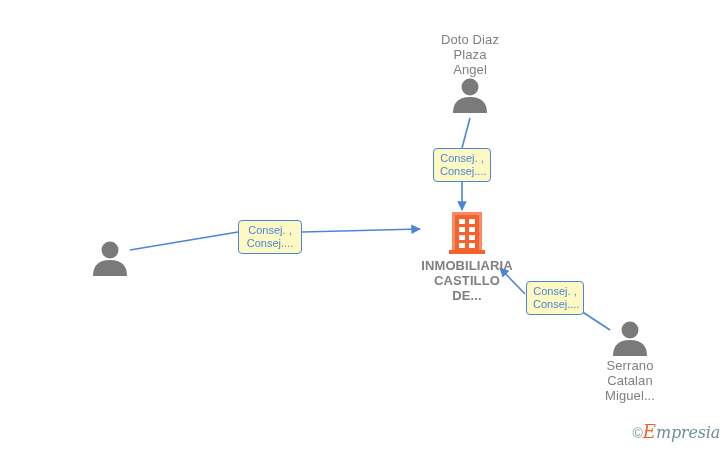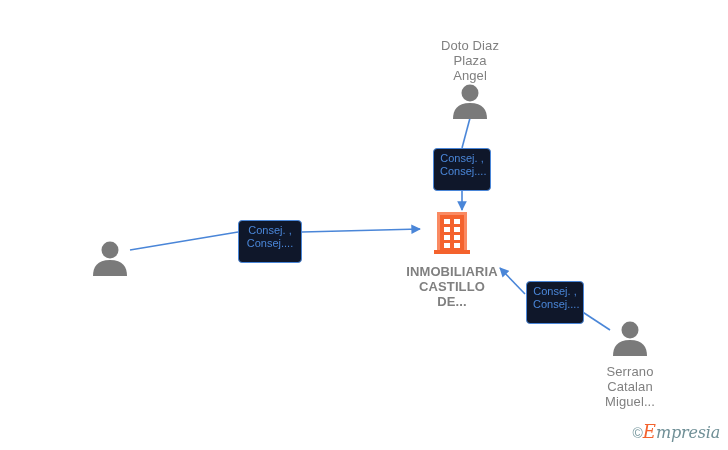--- a/index.html
+++ b/index.html
@@ -33,40 +33,40 @@
   .node .icon-wrap {
     display: block;
     line-height: 0;
   }
   .node .label {
     display: block;
     font-size: 13px;
     line-height: 15px;
     color: #808080;
     letter-spacing: 0.1px;
-    margin-top: 8px;
+    margin-top: 2px;
     white-space: pre-line;
   }
   .node.company .label {
     color: #808080;
     font-weight: bold;
     font-size: 13px;
     line-height: 15px;
   }
   .edge-label {
     position: absolute;
     box-sizing: border-box;
     border: 1px solid #4a86d8;
     border-radius: 4px;
-    background: #0f172a;
+    background: #fef9c3;
     color: #4a86d8;
     font-size: 11px;
     line-height: 13px;
     text-align: center;
-    padding: 3px 6px 12px 6px;
+    padding: 3px 6px 3px 6px;
     white-space: pre-line;
     z-index: 5;
   }
   #watermark {
     position: absolute;
     right: 8px;
     bottom: 6px;
     font-size: 15px;
     line-height: 22px;
     white-space: nowrap;
@@ -149,21 +149,21 @@
       <svg width="120" height="36" viewBox="0 0 120 36">
         <circle cx="60" cy="10" r="8.5" fill="#7a7a7a"></circle>
         <path d="M 60 20 C 47 20 43 27 43 36 L 77 36 C 77 27 73 20 60 20 Z" fill="#7a7a7a"></path>
       </svg>
     </span>
     <span class="label">Serrano
 Catalan
 Miguel...</span>
   </div>
 
-  <div class="node company" style="left:392px; top:210px; width:120px;">
+  <div class="node company" style="left:407px; top:210px; width:120px;">
     <span class="icon-wrap">
       <svg width="120" height="46" viewBox="0 0 120 46">
 
         <rect x="45" y="2" width="30" height="38" fill="#fa8a62"></rect>
 
         <rect x="48" y="5" width="24" height="35" fill="#f4622d"></rect>
 
         <rect x="42" y="40" width="36" height="4" fill="#f4622d"></rect>
 
         <rect x="52" y="9" width="6" height="5" fill="#ffffff"></rect>

